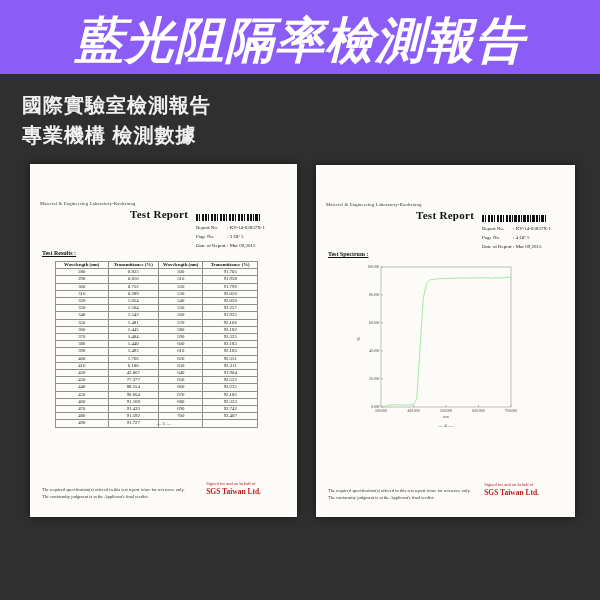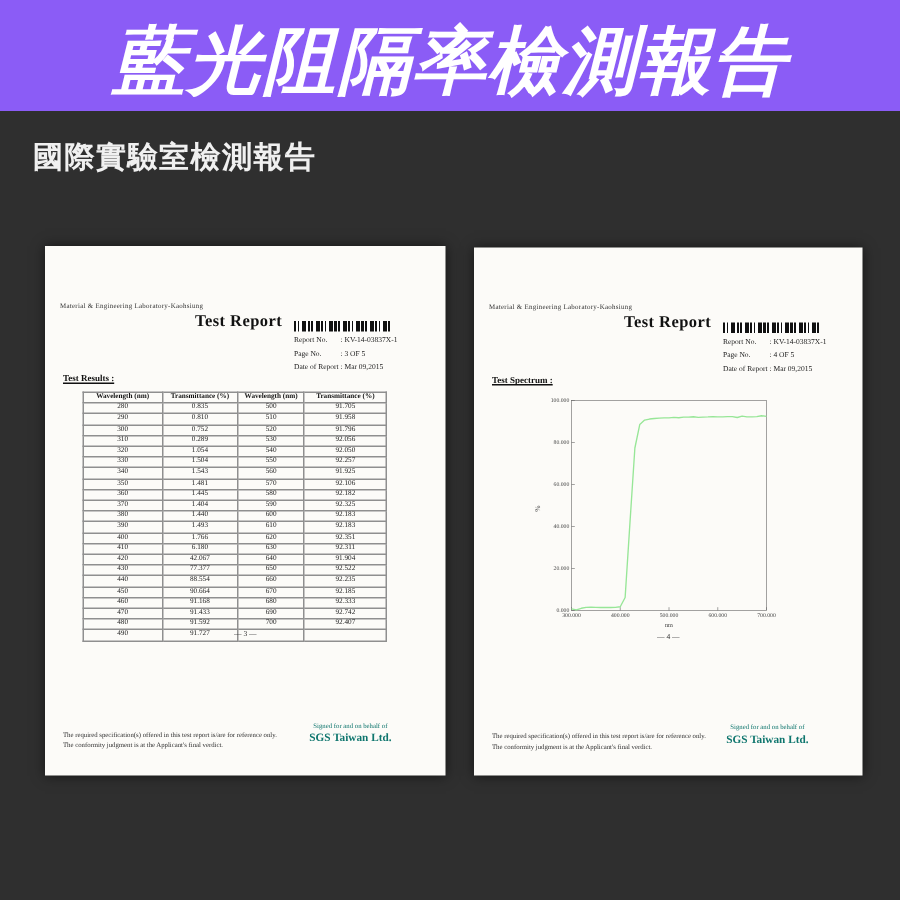--- a/index.html
+++ b/index.html
@@ -47,34 +47,35 @@
     border:0.5px solid #8f8f8f;font-size:4.8px;line-height:6.2px;height:6.2px;
     padding:0;text-align:center;font-family:"Liberation Serif","DejaVu Serif",serif;color:#222;
   }
   .results-table th{font-weight:bold;color:#111;}
   .results-table col.c1{width:26%;} .results-table col.c2{width:25%;}
   .results-table col.c3{width:22%;} .results-table col.c4{width:27%;}
   .page-marker{position:absolute;left:0;width:100%;text-align:center;font-size:5px;color:#333;}
   .page-left .page-marker{top:257px;}
   .page-right .page-marker{top:258px;}
   .footer-left{position:absolute;left:12px;top:322px;font-size:4.5px;line-height:7px;color:#333;}
-  .footer-right{position:absolute;right:36px;top:317px;text-align:center;color:#0f766e;}
+  .footer-right{position:absolute;right:36px;top:317px;text-align:left;color:#b91c1c;}
   .footer-right .signed{font-size:4.5px;}
   .footer-right .company{font-size:7.5px;font-weight:bold;margin-top:1px;}
   
   .chart-svg{position:absolute;left:30px;top:95px;width:200px;height:165px;}
 </style>
 </head>
 <body>
 
 <div class="title-band">
   <div class="main-title">藍光阻隔率檢測報告</div>
 </div>
 <div class="subtitles">
   <div>國際實驗室檢測報告</div>
+  <div>專業機構  檢測數據</div>
 </div>
 
 <div class="page page-left">
   <div class="lab-line">Material &amp; Engineering Laboratory-Kaohsiung</div>
   <div class="doc-title">Test Report</div>
   <div class="barcode"></div>
   <div class="info-block">
     <div class="info-row">
       <span class="lbl">Report No.</span>
       <span>: KV-14-03837X-1</span>

